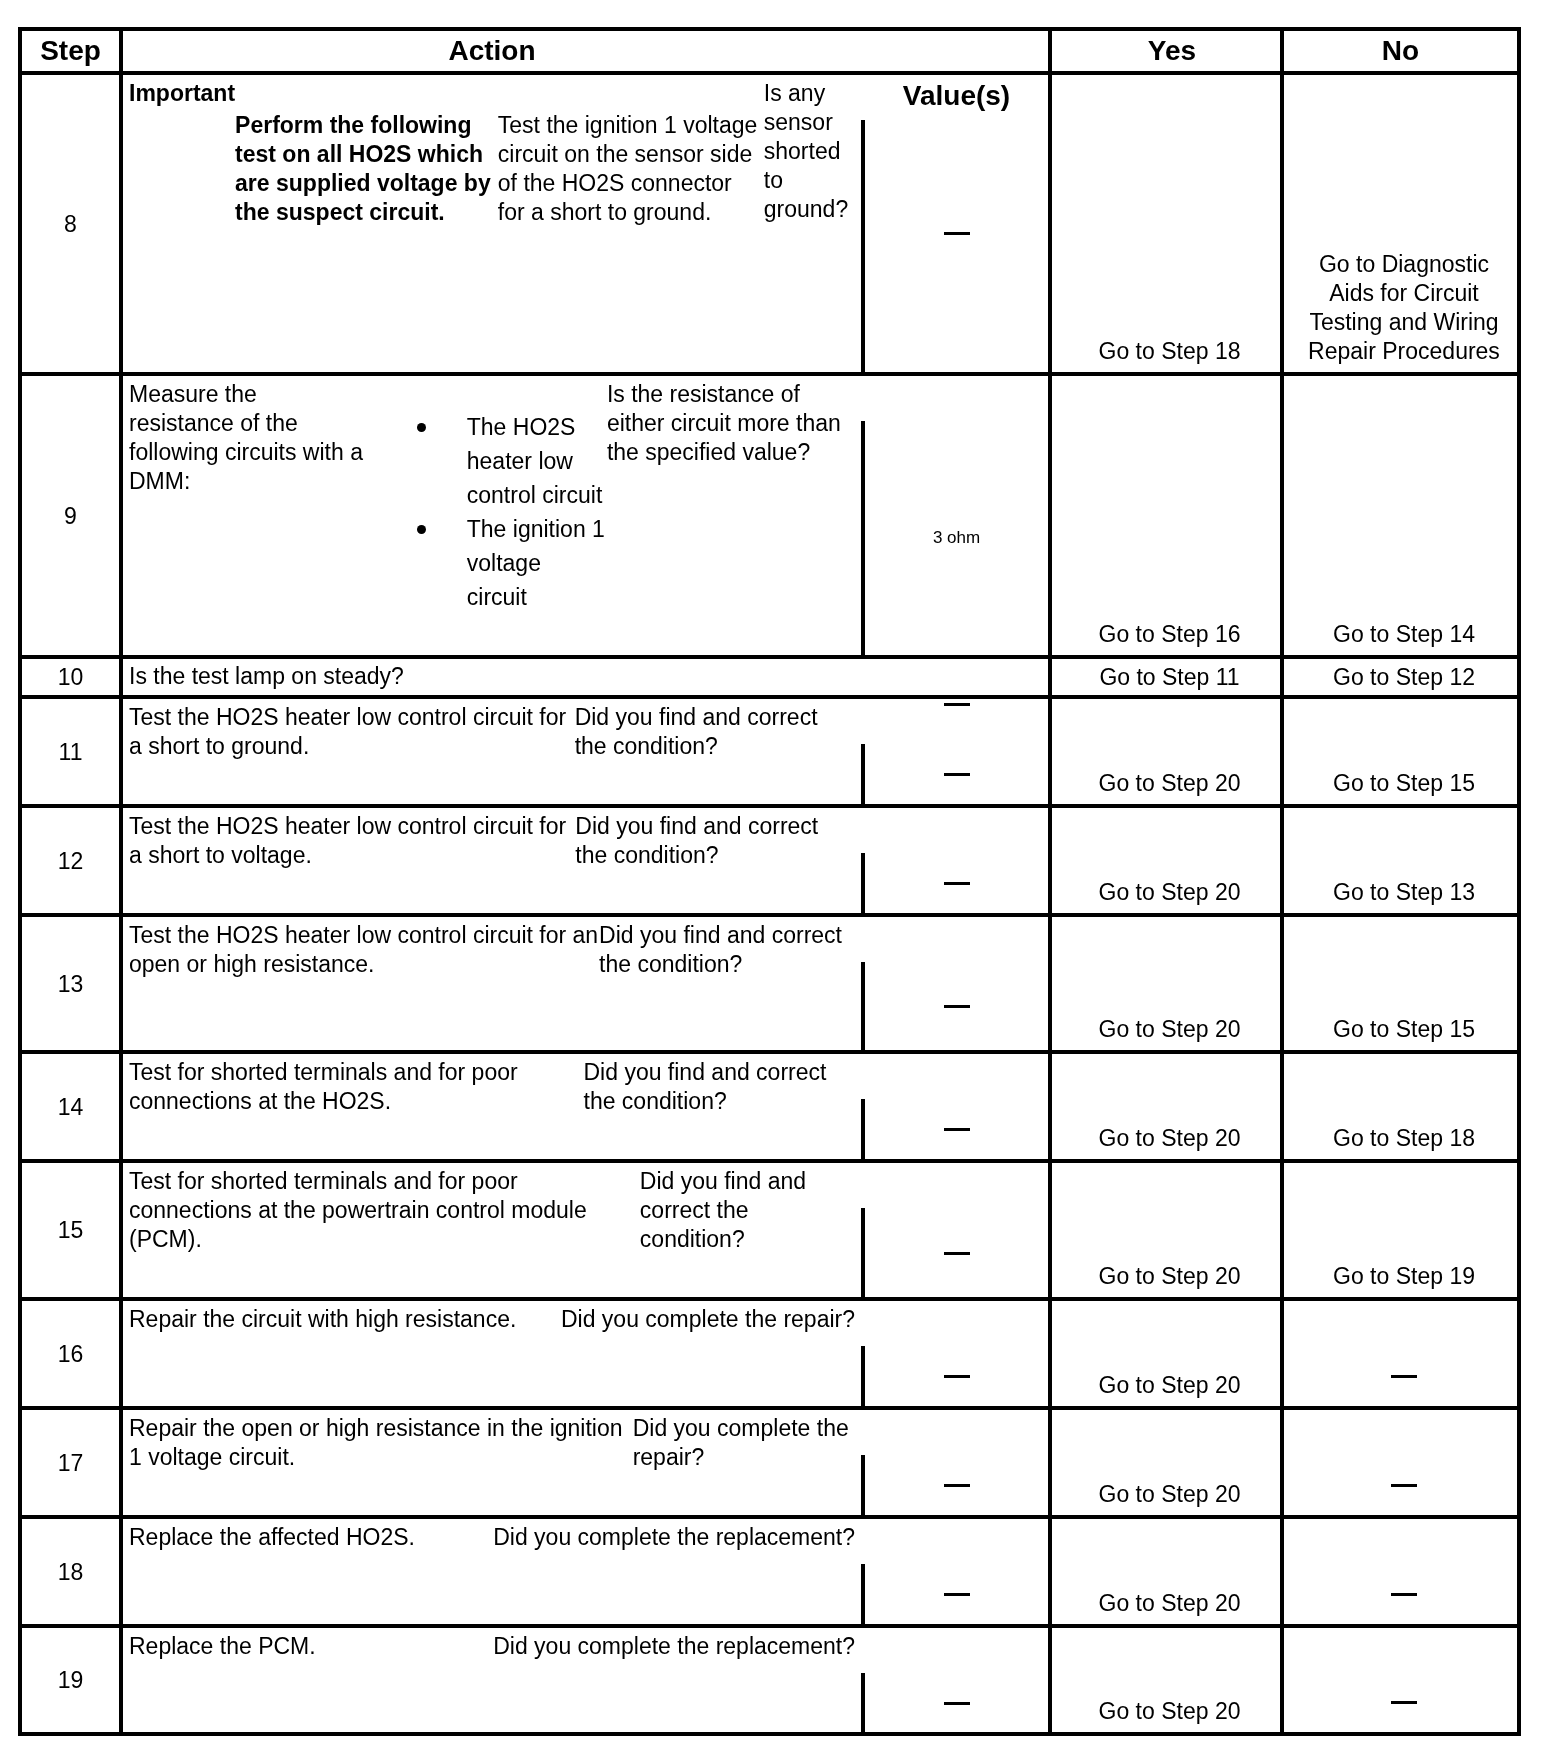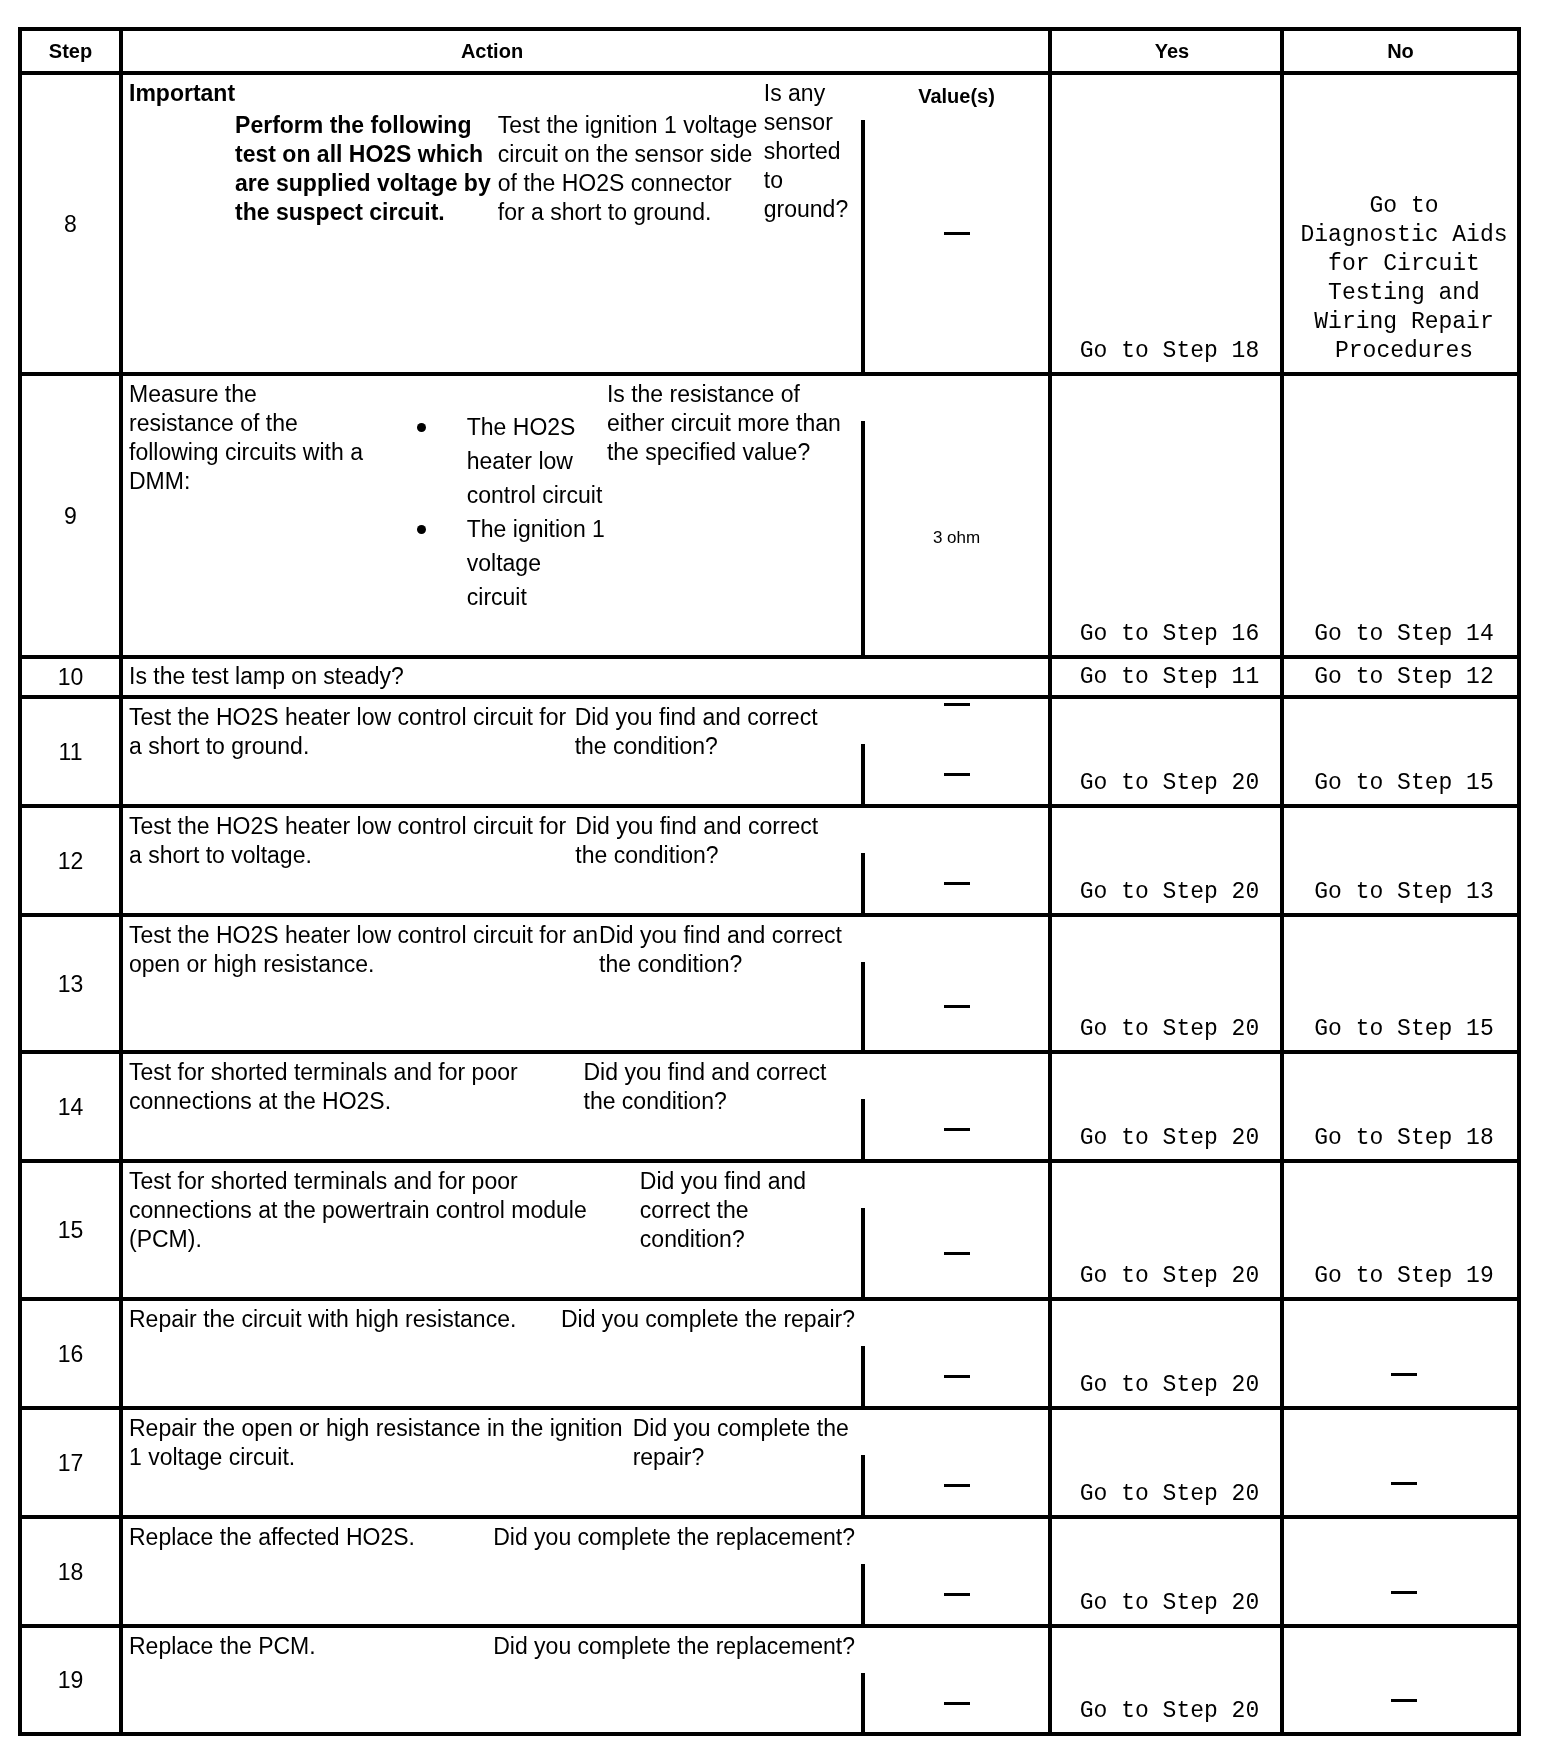--- a/index.html
+++ b/index.html
@@ -9,36 +9,36 @@
          border: 4px solid #000; box-sizing: border-box; }
   .row { display: flex; border-top: 4px solid #000; box-sizing: border-box; }
   .row.header { border-top: none; height: 40px; }
   .cell { box-sizing: border-box; border-left: 4px solid #000; position: relative; }
   .cell:first-child { border-left: none; }
   .c-step { width: 97px; }
   .c-action { width: 742px; }
   .c-value { width: 187px; margin-top: 45px; }
   .c-yes { width: 232px; padding-left: 12px; }
   .c-no { flex: 1; }
-  .header .cell { font-weight: bold; font-size: 20px; text-align: center; line-height: 40px; }
+  .header .cell { font-weight: bold; font-size: 28px; text-align: center; line-height: 40px; }
   .step-num { position: absolute; top: 50%; left: 0; right: 0; transform: translateY(-50%);
               text-align: center; font-size: 23px; }
   .action { padding: 4px 6px 6px 6px; font-size: 23px; line-height: 29px; display: flex;
             height: 100%; box-sizing: border-box; }
   .action .spacer { flex: 1; }
   .action .bold { font-weight: bold; }
   .action ul { margin: 10px 0 0 0; padding-left: 102px; list-style: none; }
   .action li { position: relative; line-height: 34px; }
   .action li::before { content: ""; position: absolute; left: -50px; top: 13px; width: 9px; height: 9px;
                        background: #000; border-radius: 50%; }
   .value { position: absolute; top: 50%; left: 0; right: 0; transform: translateY(-50%);
            text-align: center; font-size: 17px; }
   .dash { display: inline-block; width: 26px; height: 3px; background: #000; vertical-align: middle; }
   .bottom-text { position: absolute; left: 7px; right: 0; bottom: 6px; text-align: center;
-                 font-size: 23px; line-height: 29px; font-family: Liberation Mono, monospace; }
+                 font-size: 23px; line-height: 29px; }
 </style>
 </head>
 <body>
 
 <div class="tbl">
 
   <div class="row header">
     <div class="cell c-step">Step</div>
     <div class="cell c-action">Action</div>
     <div class="cell c-value">Value(s)</div>

